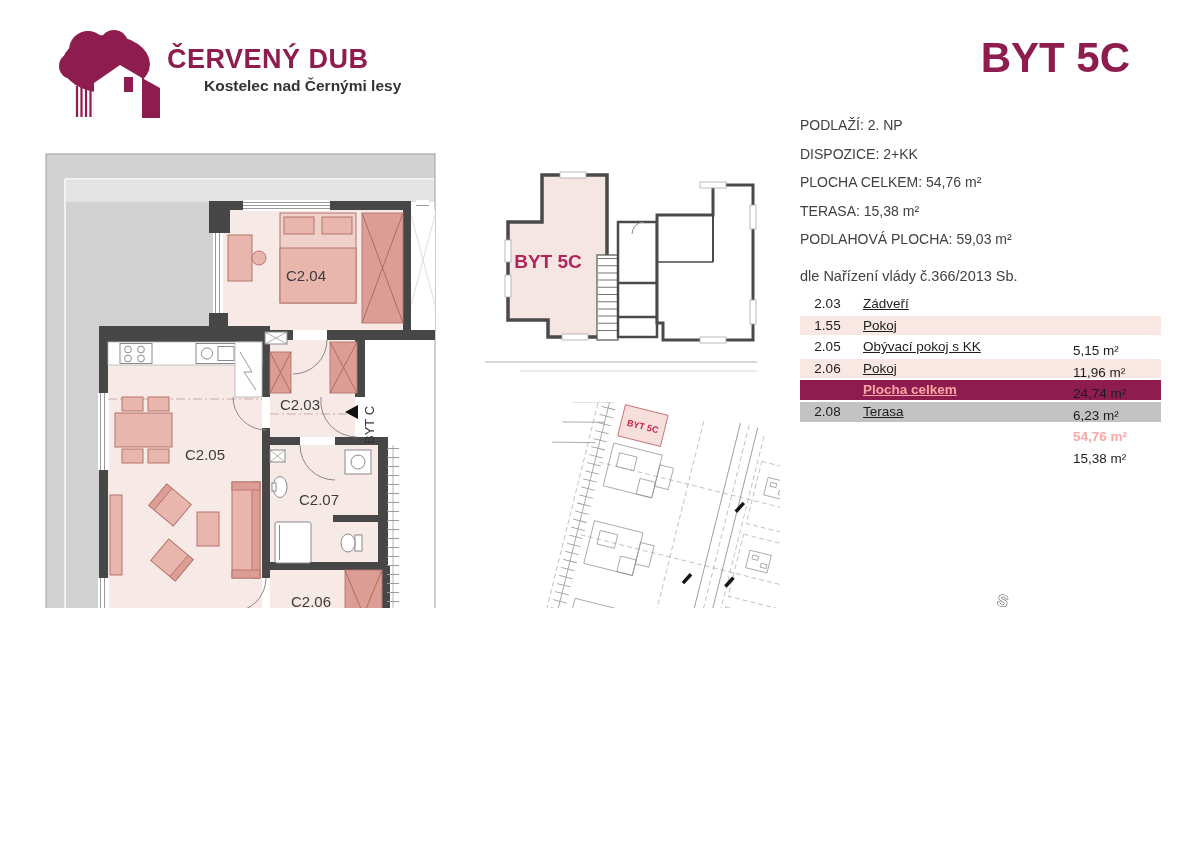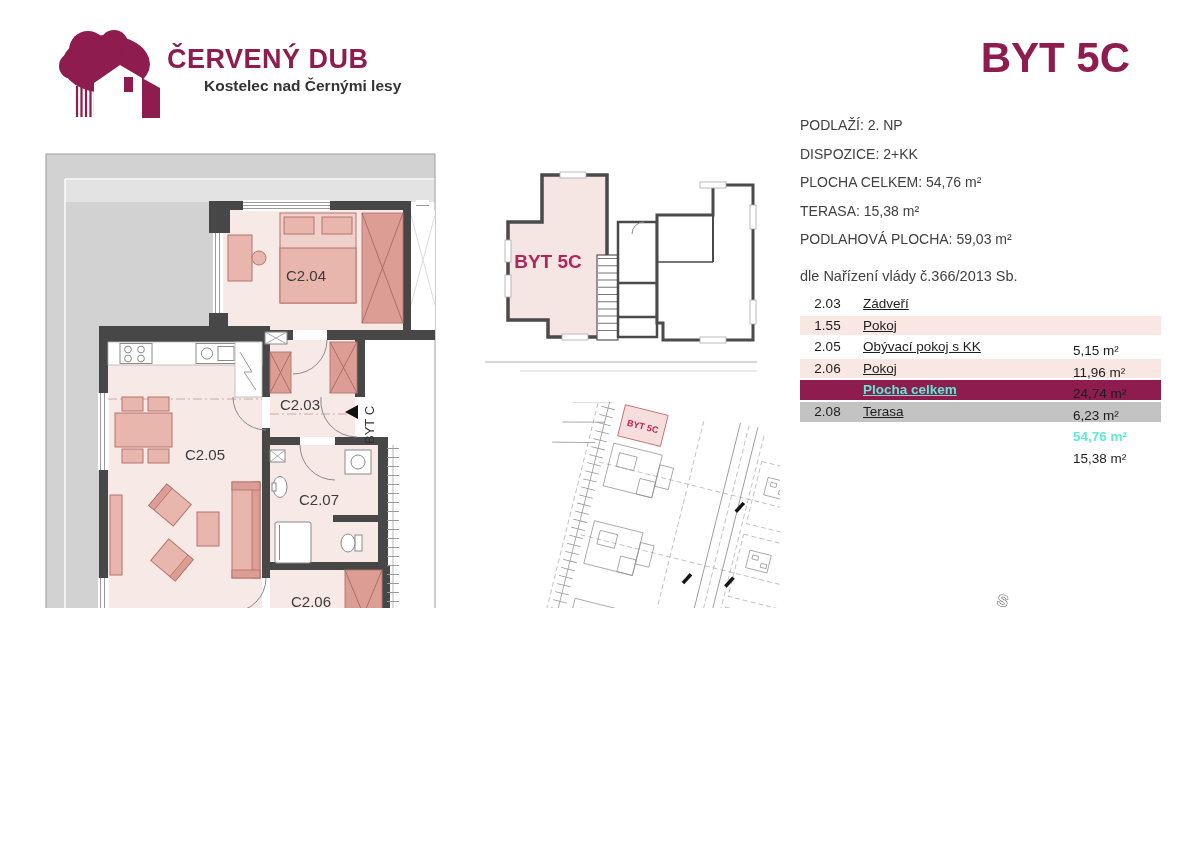--- a/index.html
+++ b/index.html
@@ -16,21 +16,21 @@
   .info .note{font-size:14.5px;margin-top:14px;}
   
   .atable{left:800px;top:294px;width:361px;font-size:13.5px;color:#1d1d1d;}
   .trow{display:flex;height:19.6px;line-height:19.6px;border-bottom:2px solid #fff;}
   .trow .code{width:55px;text-align:center;}
   .trow .name{width:210px;padding-left:8px;text-decoration:underline;}
   .trow .area{width:88px;margin-top:47px;}
   .trow[data-variant="pink"]{background:#f8e7e3;}
   .trow[data-variant="white"]{background:#fff;}
   .trow[data-variant="gray"]{background:#c3c3c3;}
-  .trow[data-variant="total"]{background:#8e1c4e;color:#5eead4;font-weight:bold;}
+  .trow[data-variant="total"]{background:#8e1c4e;color:#fca5a5;font-weight:bold;}
   
   svg{display:block;}
   svg text{font-family:"Liberation Sans", sans-serif;}
   .wall{fill:#474747;}
   .room{fill:#f7e9e6;}
   .gray{fill:#d2d2d2;}
   .furn{fill:#e9b6ae;stroke:#b5756d;stroke-width:1;}
   .furnD{fill:#dc9d94;stroke:#b5756d;stroke-width:.9;}
   .fix{fill:#fff;stroke:#8a8a8a;stroke-width:1;}
   .winl{stroke:#9a9a9a;stroke-width:1;fill:none;}

